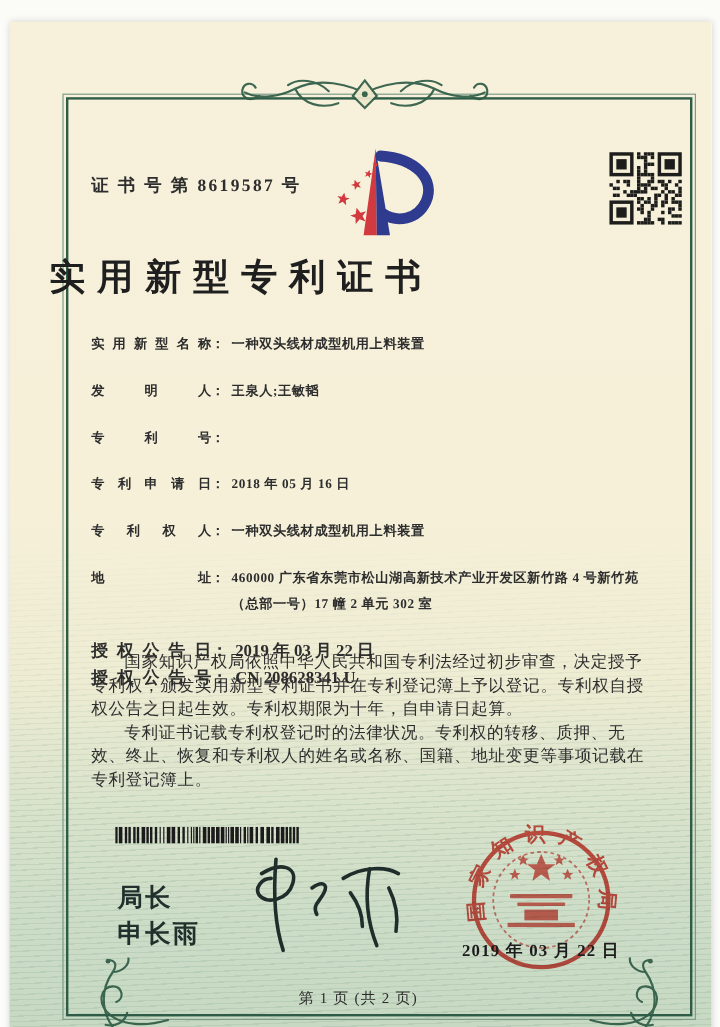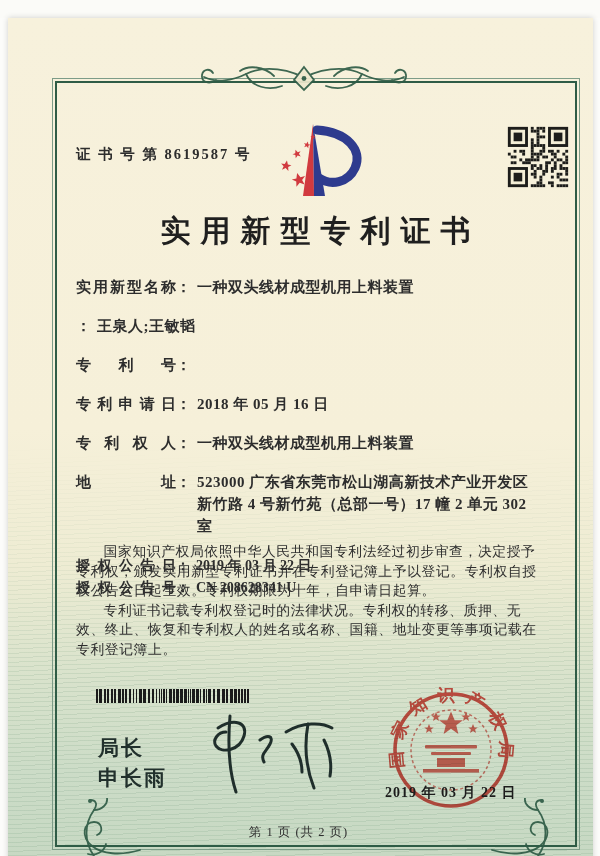--- a/index.html
+++ b/index.html
@@ -10,24 +10,24 @@
     background:linear-gradient(180deg,#f7f1dc 0%,#f6f0d9 48%,#eeecd3 64%,#dae3cc 76%,#ccdcc7 88%,#c6d8c2 100%);
     box-shadow:0 0 6px rgba(0,0,0,.18);}
   .waves{position:absolute;inset:0;pointer-events:none;
     background:repeating-linear-gradient(178deg,rgba(105,148,118,.16) 0 1px,transparent 1px 4.5px);
     -webkit-mask-image:linear-gradient(180deg,transparent 50%,#000 78%);
             mask-image:linear-gradient(180deg,transparent 50%,#000 78%);}
   .frame{position:absolute;left:44px;top:60px;width:528px;height:772px;border:1px solid #7d9c88;}
   .frame::after{content:"";position:absolute;inset:2px;border:2px solid var(--frame_green,#2f5c46);}
   .orn{position:absolute;stroke:var(--frame_green,#2f5c46);fill:none;stroke-width:1.8;stroke-linecap:round;opacity:.92}
   .cert-no{position:absolute;left:68px;top:98px;font-size:14.5px;font-weight:700;letter-spacing:2px;color:var(--ink,#2d2d2d);margin-top:29px;}
-  .title{position:absolute;left:0;top:193px;width:592px;text-align:center;font-size:30px;font-weight:700;
+  .title{position:absolute;left:0;top:193px;width:592px;text-align:left;font-size:30px;font-weight:700;
     letter-spacing:10px;color:#1f1f1f;padding-left:33px;}
   .fields{position:absolute;left:68px;top:258px;width:460px;color:var(--ink,#2d2d2d);}
-  .frow{display:flex;align-items:flex-start;font-size:15px;font-weight:600;line-height:22px;margin-bottom:17px;}
+  .frow{display:flex;align-items:flex-start;font-size:11px;font-weight:600;line-height:22px;margin-bottom:17px;}
   .flabel{width:100px;flex:none;text-align:justify;text-align-last:justify;}
   .fcolon{flex:none;margin-right:6px;}
   .fvalue{flex:1;letter-spacing:.5px;}
   .grant{display:flex;justify-content:space-between;font-size:14px;font-weight:600;line-height:22px;margin-top:18px;flex-direction:column;}
   .gpair{display:flex;}
   .paras{position:absolute;left:68px;top:524px;width:462px;}
   .paras p{font-size:13.8px;line-height:19.6px;text-indent:2em;color:#2e2e2e;font-weight:500;letter-spacing:.6px;}
   .svgabs{position:absolute;}
   .director{position:absolute;left:90px;color:#21302c;font-size:21px;font-weight:600;letter-spacing:2px;}
   .seal{mix-blend-mode:multiply;}
@@ -230,41 +230,42 @@
 
     <h1 class="title">实用新型专利证书</h1>
 
     <div class="fields">
       <div class="frow">
         <span class="flabel">实用新型名称</span>
           <span class="fcolon">：</span>
         <span class="fvalue">一种双头线材成型机用上料装置</span>
       </div>
       <div class="frow">
+        <span class="flabel">发明人</span>
           <span class="fcolon">：</span>
         <span class="fvalue">王泉人;王敏韬</span>
       </div>
       <div class="frow">
         <span class="flabel">专利号</span>
           <span class="fcolon">：</span>
       </div>
       <div class="frow">
         <span class="flabel">专利申请日</span>
           <span class="fcolon">：</span>
         <span class="fvalue">2018 年 05 月 16 日</span>
       </div>
       <div class="frow">
         <span class="flabel">专利权人</span>
           <span class="fcolon">：</span>
         <span class="fvalue">一种双头线材成型机用上料装置</span>
       </div>
       <div class="frow" style="">
         <span class="flabel">地址</span>
           <span class="fcolon">：</span>
-        <span class="fvalue">523000 广东省东莞市松山湖高新技术产业开发区新竹路 4 号新竹苑（总部一号）17 幢 2 单元 302 室</span>
+        <span class="fvalue">460000 广东省东莞市松山湖高新技术产业开发区新竹路 4 号新竹苑（总部一号）17 幢 2 单元 302 室</span>
       </div>
       <div class="grant">
         <span class="gpair">
           <span class="flabel">授权公告日</span>
             <span class="fcolon">：</span>
           <span>2019 年 03 月 22 日</span>
         </span>
         <span class="gpair">
           <span class="flabel">授权公告号</span>
             <span class="fcolon">：</span>

